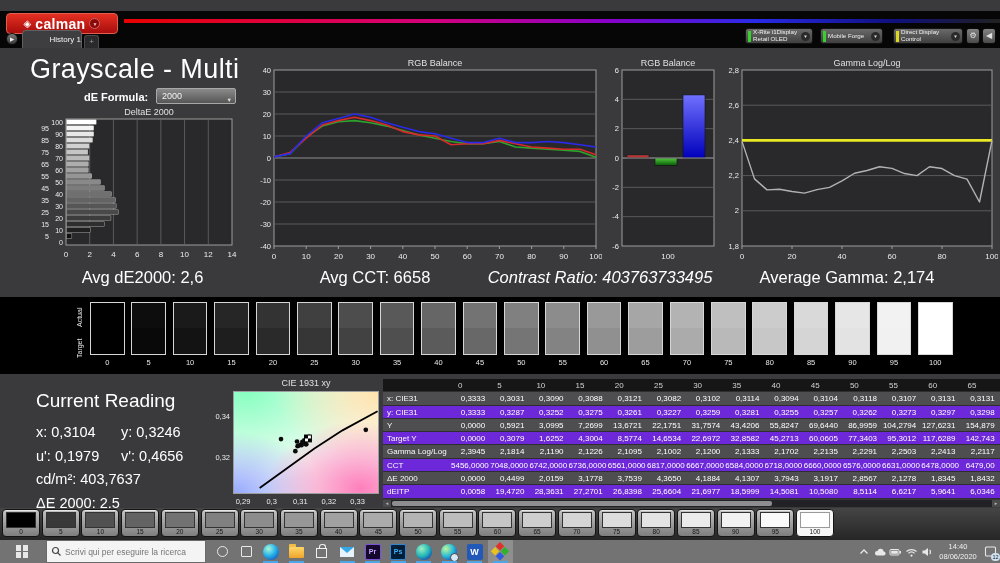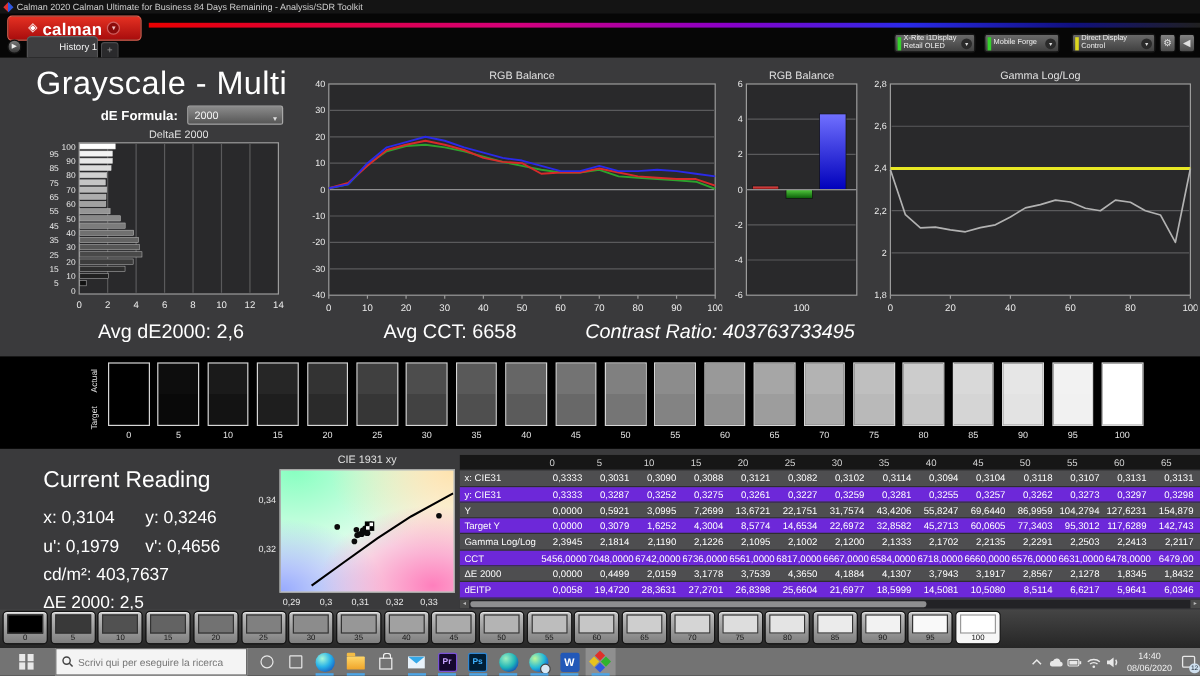--- a/index.html
+++ b/index.html
@@ -119,24 +119,20 @@
   .tray-btn{position:absolute;top:0;width:15px;height:23px;display:flex;align-items:center;justify-content:center}
   .tb-clock{position:absolute;left:936px;top:2px;width:44px;text-align:center;font-size:7.5px;line-height:9.5px;color:#f0f0f0;display:flex;flex-direction:column}
   .tb-notif{position:absolute;left:982px;top:0;width:18px;height:23px;display:flex;align-items:center;justify-content:center}
   .badge{position:absolute;right:0;bottom:2px;min-width:9px;height:8px;border-radius:4px;background:#cfe0ef;color:#15202e;font-size:5.5px;line-height:8px;text-align:center;padding:0 1px}
 </style>
 </head>
 <body>
 
 <div class="screen">
 
-  <div class="titlebar">
-    <span class="tb-ico"></span>
-    <span class="text">Calman 2020 Calman Ultimate for Business 84 Days Remaining - Analysis/SDR Toolkit</span>
-  </div>
 
   <div class="appbar">
     <div class="logo-btn">
       <span class="logo-d">◈</span>
       <span class="logo-t">calman</span>
       <span class="logo-drop">▼</span>
     </div>
     <div class="grad-strip"></div>
     <div id="meters">
         <div class="meter" style="left: 745px; width: 68px;">
@@ -334,20 +330,21 @@
         <line x1="268" y1="189" x2="268" y2="192" stroke="#9c9c9c"></line>
         <text x="268" y="202" font-size="8" text-anchor="middle" fill="#ececec">100</text>
         <line x1="18" y1="83.4" x2="268" y2="83.4" stroke="#e8e824" stroke-width="2.6"></line>
         <polyline points="18,84.36800000000001 30.5,121.87359999999998 43,132.85599999999994 55.5,132.22240000000002 68,134.52799999999996 80.5,136.16479999999996 93,132.67999999999995 105.5,130.33919999999995 118,123.8448 130.5,116.22400000000002 143,113.47840000000001 155.5,109.74719999999995 168,111.33120000000001 180.5,116.54079999999999 193,118.59999999999995 205.5,109.79999999999998 218,111.55999999999995 230.5,118.59999999999995 243,122.11999999999996 255.5,145.00000000000003 268,83.4" fill="none" stroke="#b2b2b2" stroke-width="1.4" stroke-linejoin="round"></polyline>
       </svg></figure>
 
   <div class="stats" id="stats">
       <div class="stat" style="left: 50px; width: 185px;">Avg dE2000: 2,6</div>
       <div class="stat" style="left: 280px; width: 190px;">Avg CCT: 6658</div>
       <div class="stat" style="left: 475px; width: 250px; font-style: italic;">Contrast Ratio: 403763733495</div>
+      <div class="stat" style="left: 733px; width: 228px;">Average Gamma: 2,174</div>
     </div>
 
   <div class="graystrip" id="graystrip">
       <div class="gs-rowlabel" style="top: 6px;">Actual</div>
       <div class="gs-rowlabel" style="top: 37px;">Target</div>
       <div class="gs-swatch" style="left: 90px; background: linear-gradient(rgb(0, 0, 0) 0px, rgb(0, 0, 0) 50%, rgb(0, 0, 0) 50%, rgb(0, 0, 0) 100%);"></div>
       <div class="gs-label" style="left: 86.8px;">0</div>
       <div class="gs-swatch" style="left: 131.4px; background: linear-gradient(rgb(13, 13, 13) 0px, rgb(13, 13, 13) 50%, rgb(9, 9, 9) 50%, rgb(9, 9, 9) 100%);"></div>
       <div class="gs-label" style="left: 128.2px;">5</div>
       <div class="gs-swatch" style="left: 172.8px; background: linear-gradient(rgb(26, 26, 26) 0px, rgb(26, 26, 26) 50%, rgb(19, 19, 19) 50%, rgb(19, 19, 19) 100%);"></div>

